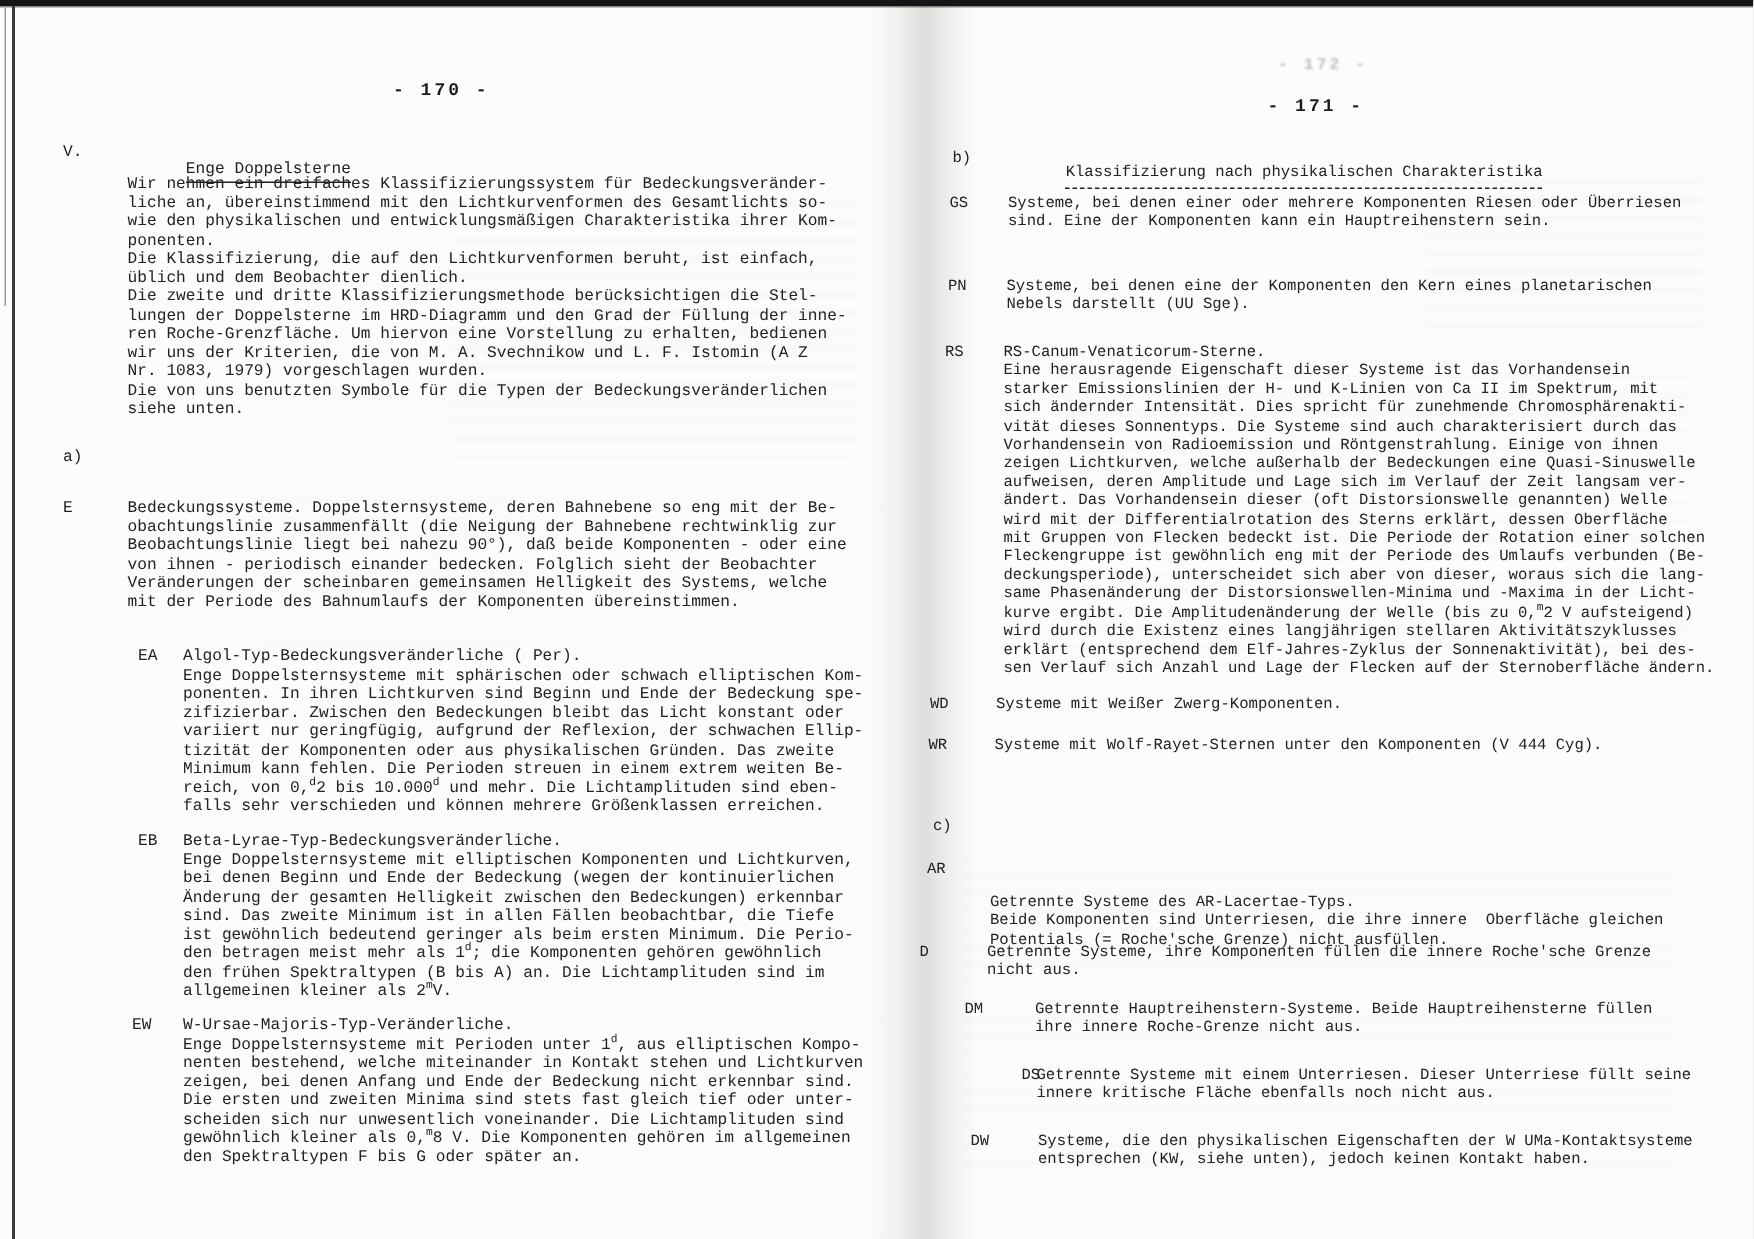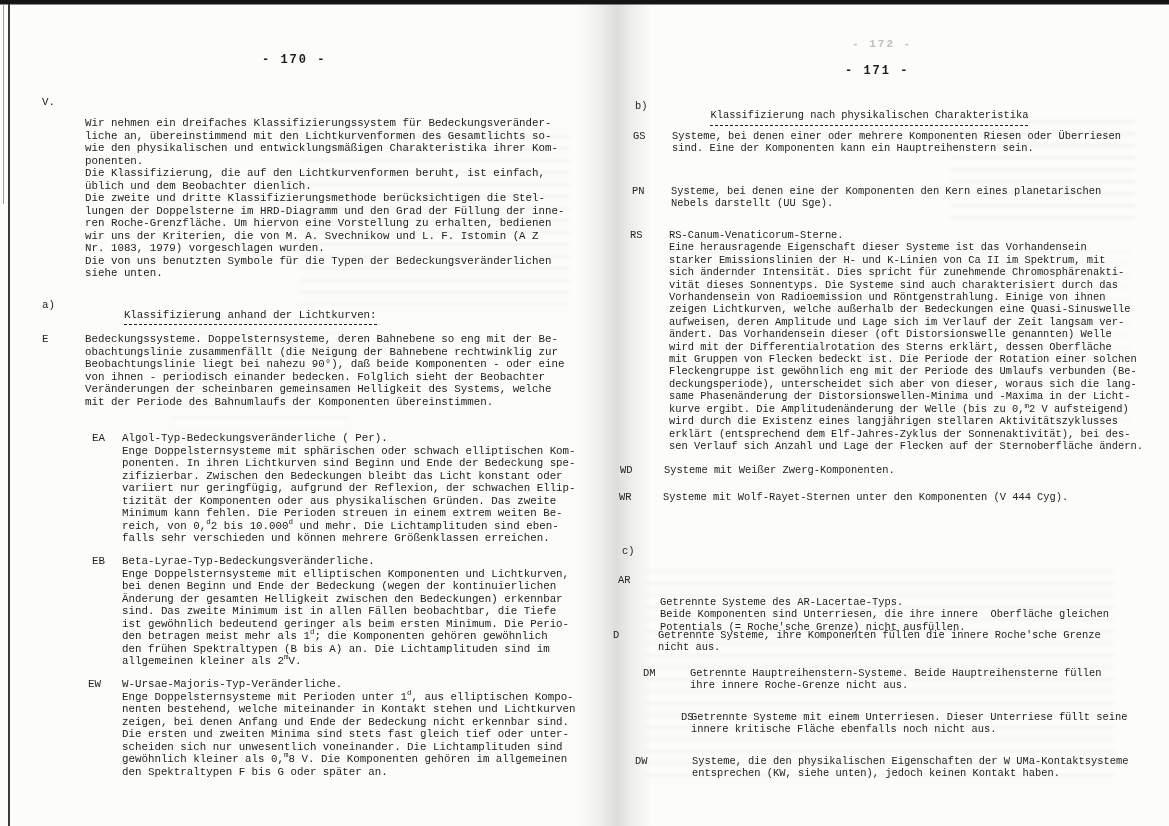--- a/index.html
+++ b/index.html
@@ -62,39 +62,39 @@
   <div class="noise" style="left:170px;top:320px;width:180px;height:110px;opacity:.35;"></div>
   <div class="noise" style="left:950px;top:120px;width:185px;height:105px;"></div>
   <div class="noise" style="left:700px;top:250px;width:430px;height:200px;opacity:.3;"></div>
   <div class="noise" style="left:645px;top:570px;width:470px;height:210px;opacity:.35;"></div>
 
   <div class="abs" style="left:0;top:0;width:595px;height:636px;">
 
     <div class="abs pageno" style="left:262px;top:53px;">- 170 -</div>
 
     <div class="abs txtL label" style="left:42px;top:96px;">V.</div>
+    <div class="abs txtL" style="left:85px;top:94px;">
+      <span class="u-solid">Enge Doppelsterne</span>
+    </div>
 
     <div class="abs txtL" style="left:85px;top:117px;">Wir nehmen ein dreifaches Klassifizierungssystem für Bedeckungsveränder-
 liche an, übereinstimmend mit den Lichtkurvenformen des Gesamtlichts so-
 wie den physikalischen und entwicklungsmäßigen Charakteristika ihrer Kom-
 ponenten.
 Die Klassifizierung, die auf den Lichtkurvenformen beruht, ist einfach,
 üblich und dem Beobachter dienlich.
 Die zweite und dritte Klassifizierungsmethode berücksichtigen die Stel-
 lungen der Doppelsterne im HRD-Diagramm und den Grad der Füllung der inne-
 ren Roche-Grenzfläche. Um hiervon eine Vorstellung zu erhalten, bedienen
 wir uns der Kriterien, die von M. A. Svechnikow und L. F. Istomin (A Z
 Nr. 1083, 1979) vorgeschlagen wurden.
 Die von uns benutzten Symbole für die Typen der Bedeckungsveränderlichen
 siehe unten.</div>
 
     <div class="abs txtL label" style="left:42px;top:299px;">a)</div>
-    <div class="abs txtL" style="left:85px;top:296px;">
-      <span class="u-dash">Klassifizierung anhand der Lichtkurven:</span>
-    </div>
 
     <div class="abs txtL label" style="left:42px;top:333px;">E</div>
     <div class="abs txtL" style="left:85px;top:333px;">Bedeckungssysteme. Doppelsternsysteme, deren Bahnebene so eng mit der Be-
 obachtungslinie zusammenfällt (die Neigung der Bahnebene rechtwinklig zur
 Beobachtungslinie liegt bei nahezu 90°), daß beide Komponenten - oder eine
 von ihnen - periodisch einander bedecken. Folglich sieht der Beobachter
 Veränderungen der scheinbaren gemeinsamen Helligkeit des Systems, welche
 mit der Periode des Bahnumlaufs der Komponenten übereinstimmen.</div>
 
     <div class="abs txtL label" style="left:92px;top:432px;text-align:center;">EA</div>
@@ -187,18 +187,18 @@
 nicht aus.</div>
 
     <div class="abs txtR label" style="left:48px;top:667px;">DM</div>
     <div class="abs txtR" style="left:95px;top:667px;">Getrennte Hauptreihenstern-Systeme. Beide Hauptreihensterne füllen
 ihre innere Roche-Grenze nicht aus.</div>
 
     <div class="abs txtR label" style="left:50px;top:711px;padding-left:36px;">DS</div>
     <div class="abs txtR" style="left:96px;top:711px;">Getrennte Systeme mit einem Unterriesen. Dieser Unterriese füllt seine
 innere kritische Fläche ebenfalls noch nicht aus.</div>
 
-    <div class="abs txtR label" style="left:40px;top:755px;font-family:Liberation Mono, monospace;">DW</div>
+    <div class="abs txtR label" style="left:52px;top:755px;font-family:Liberation Mono, monospace;">DW</div>
     <div class="abs txtR" style="left:97px;top:755px;">Systeme, die den physikalischen Eigenschaften der W UMa-Kontaktsysteme
 entsprechen (KW, siehe unten), jedoch keinen Kontakt haben.</div>
   </div>
 
 </div>
 
 </body></html>

